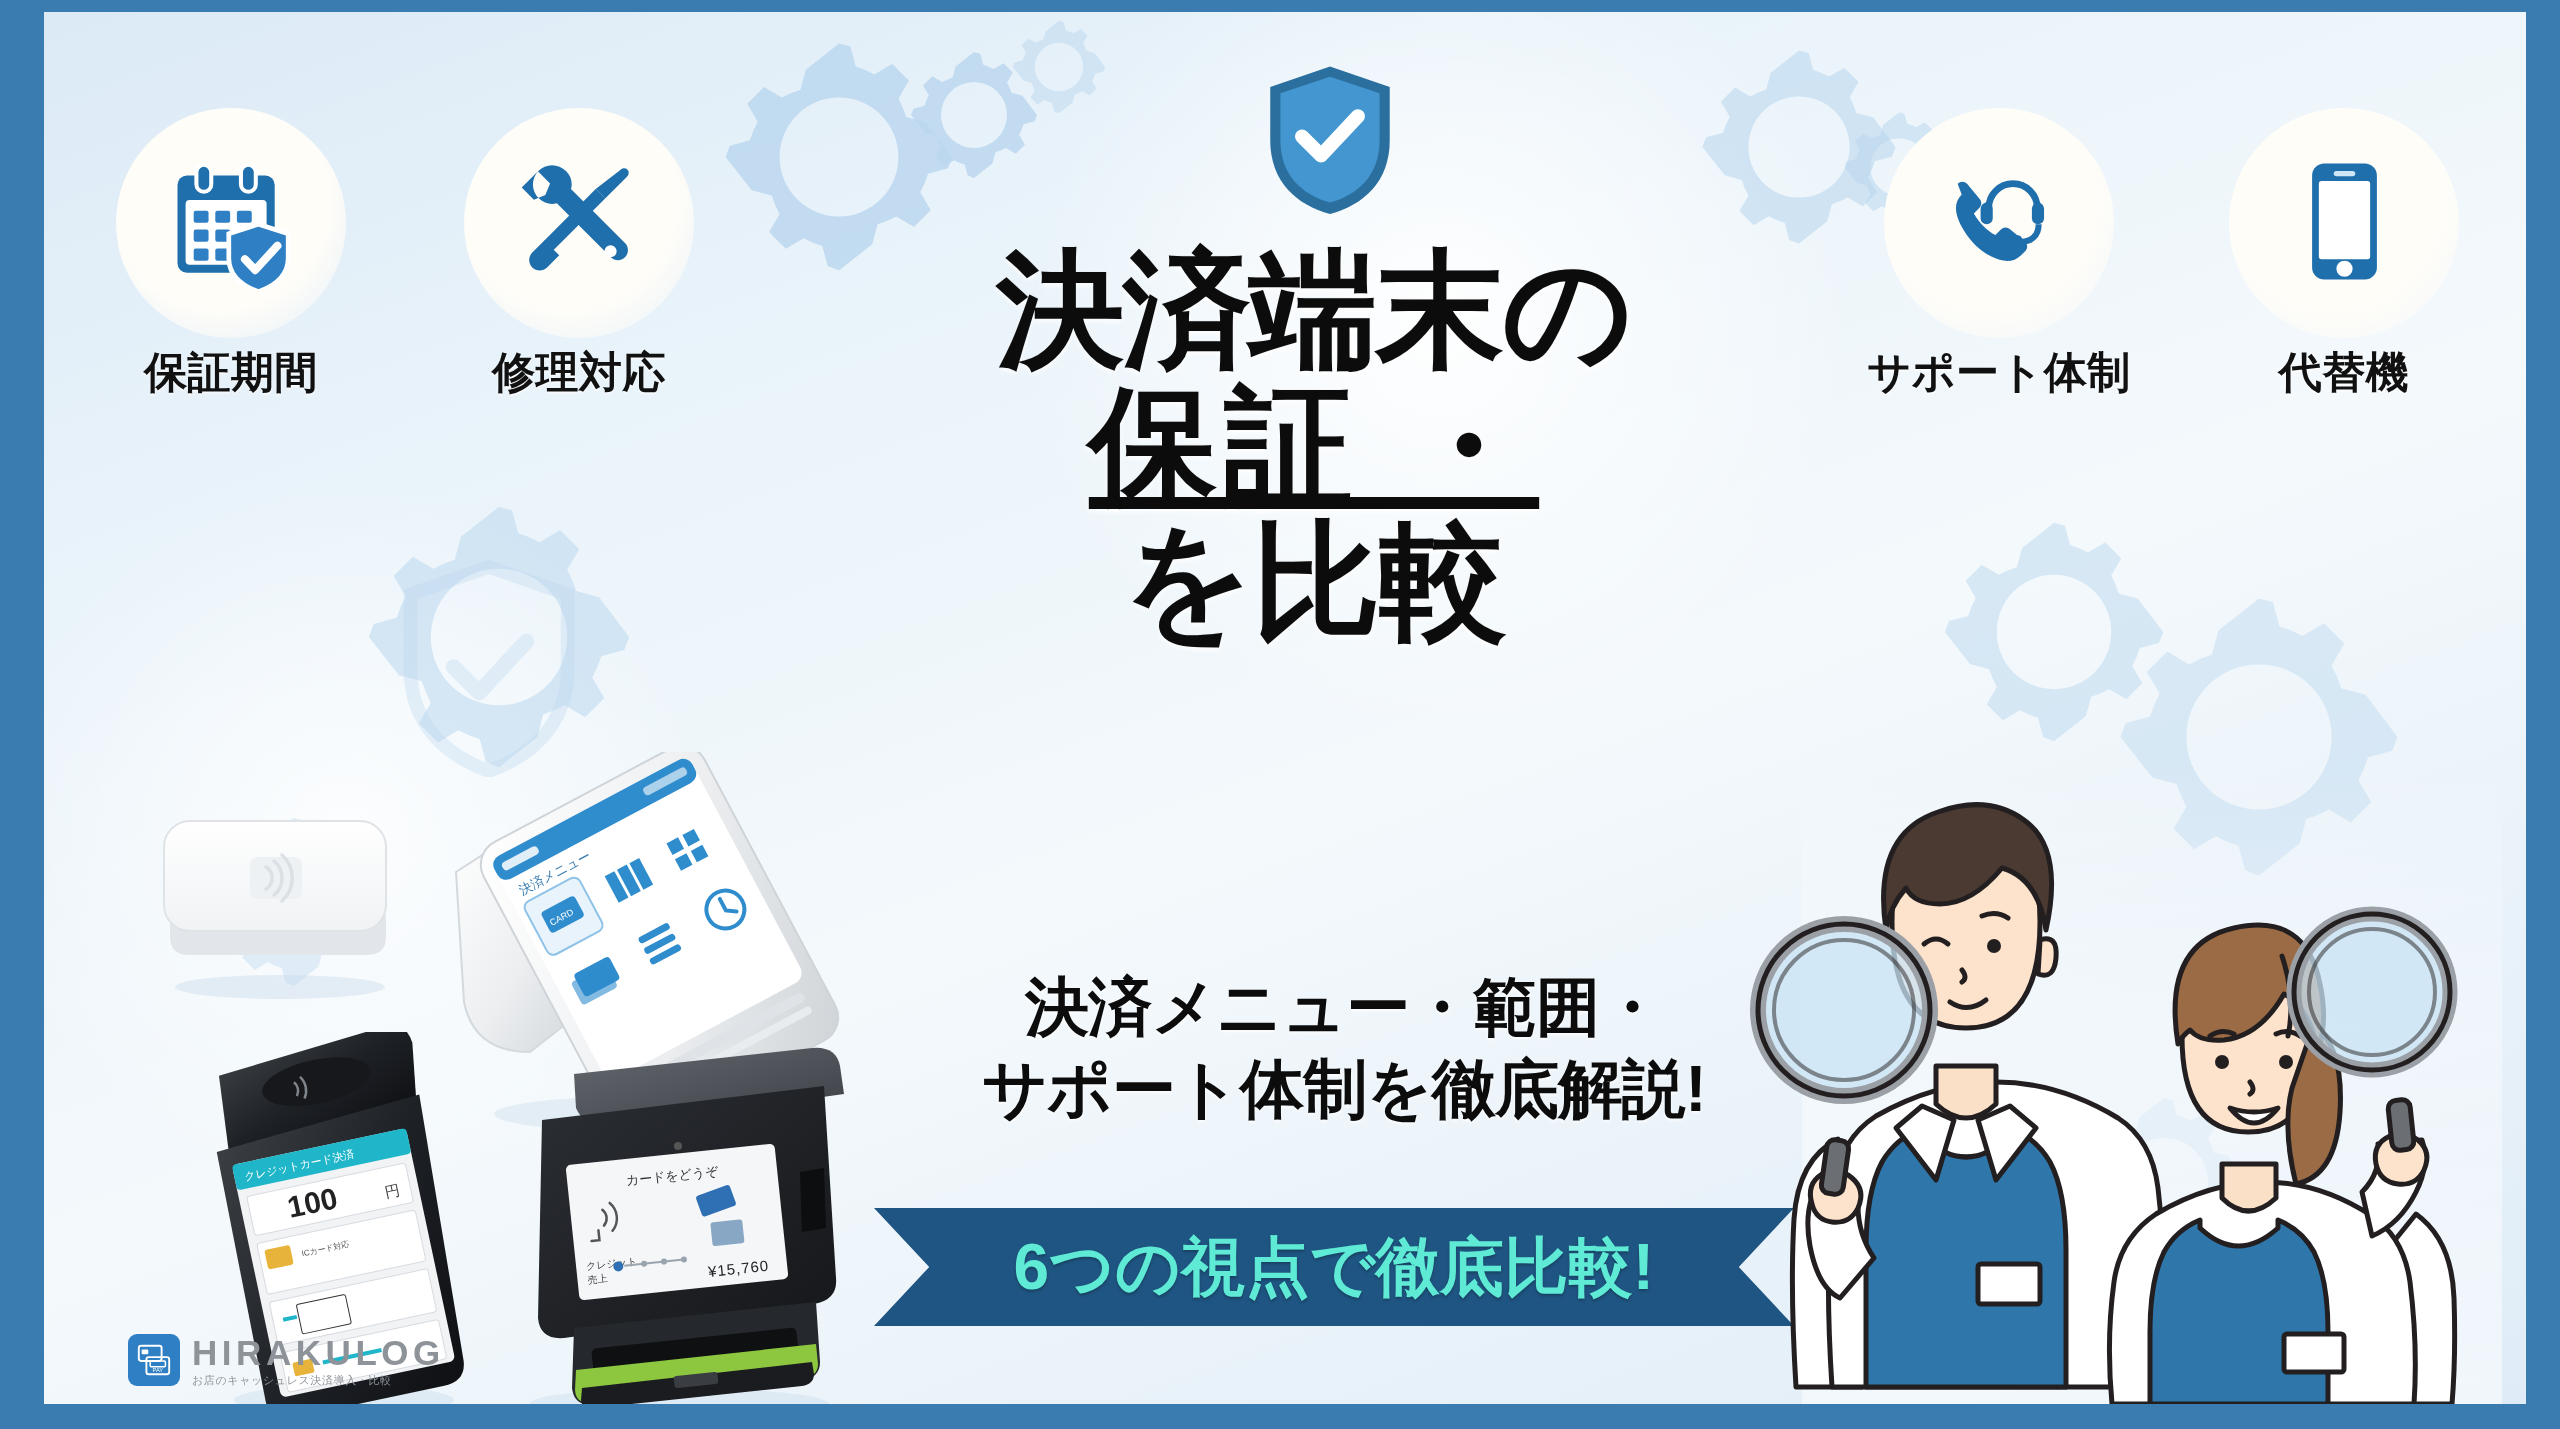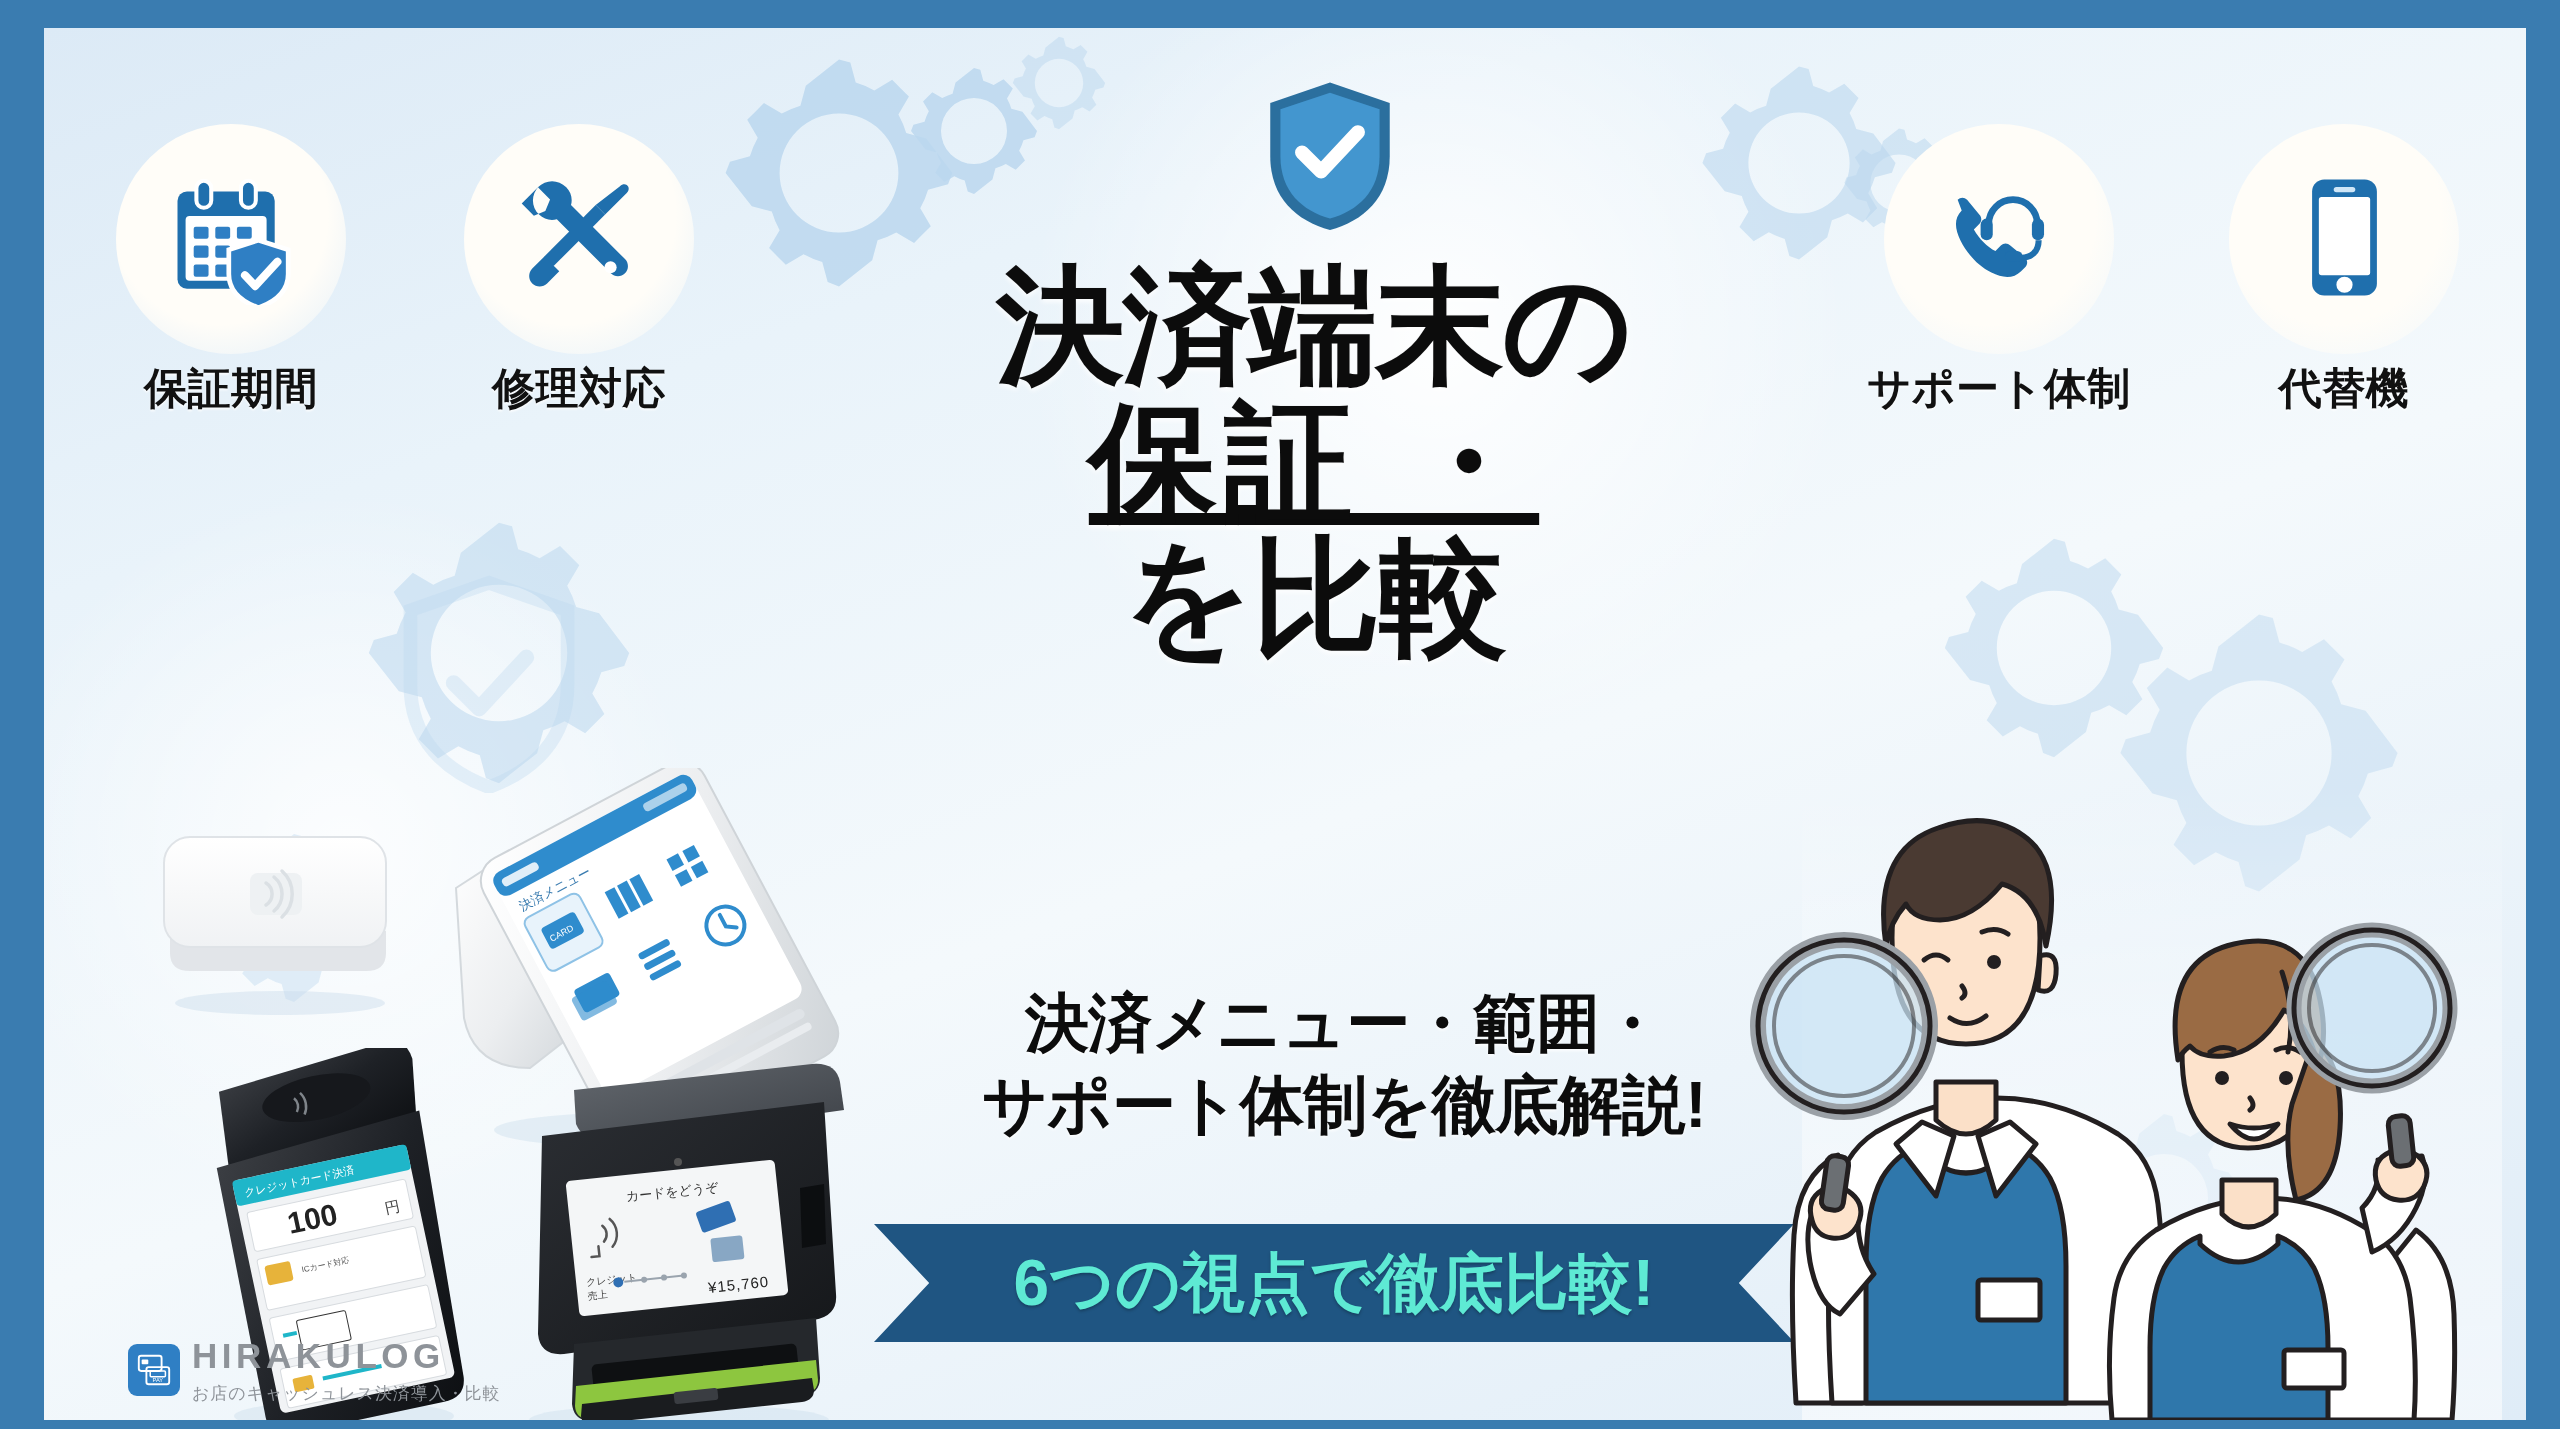--- a/index.html
+++ b/index.html
@@ -17,21 +17,21 @@
     position: relative;
     width: 2560px;
     height: 1429px;
     background: #3a7cb0;
     overflow: hidden;
   }
 
   #inner-frame {
     position: absolute;
     left: 44px;
-    top: 28px;
+    top: 12px;
     width: 2482px;
     height: 1392px;
     background: linear-gradient(160deg, #dceaf6 0%, #e9f3fa 25%, #f4f9fc 55%, #dfecf7 100%);
     overflow: hidden;
   }
 
   
   #glow-center {
     position: absolute;
     left: 38%; top: -10%;
@@ -183,24 +183,24 @@
   }
   #logo .mark svg { width: 38px; height: 38px; }
   #logo .words { display: flex; flex-direction: column; line-height: 1; }
   #logo .wordmark {
     font-size: 35px;
     font-weight: 700;
     letter-spacing: .13em;
     color: #8e9399;
   }
   #logo .tagline {
-    font-size: 17px;
+    font-size: 11px;
     letter-spacing: .055em;
     color: #8e9399;
-    margin-top: 12px;
+    margin-top: 5px;
   }
 
   
   .device { position: absolute; }
 
   #dev-reader   { left: 96px;  top: 775px;  width: 270px; height: 215px; }
   #dev-handheld { left: 390px; top: 740px;  width: 430px; height: 390px; }
   #dev-black    { left: 150px; top: 1020px; width: 290px; height: 390px; }
   #dev-register { left: 420px; top: 1010px; width: 420px; height: 400px; }
 

